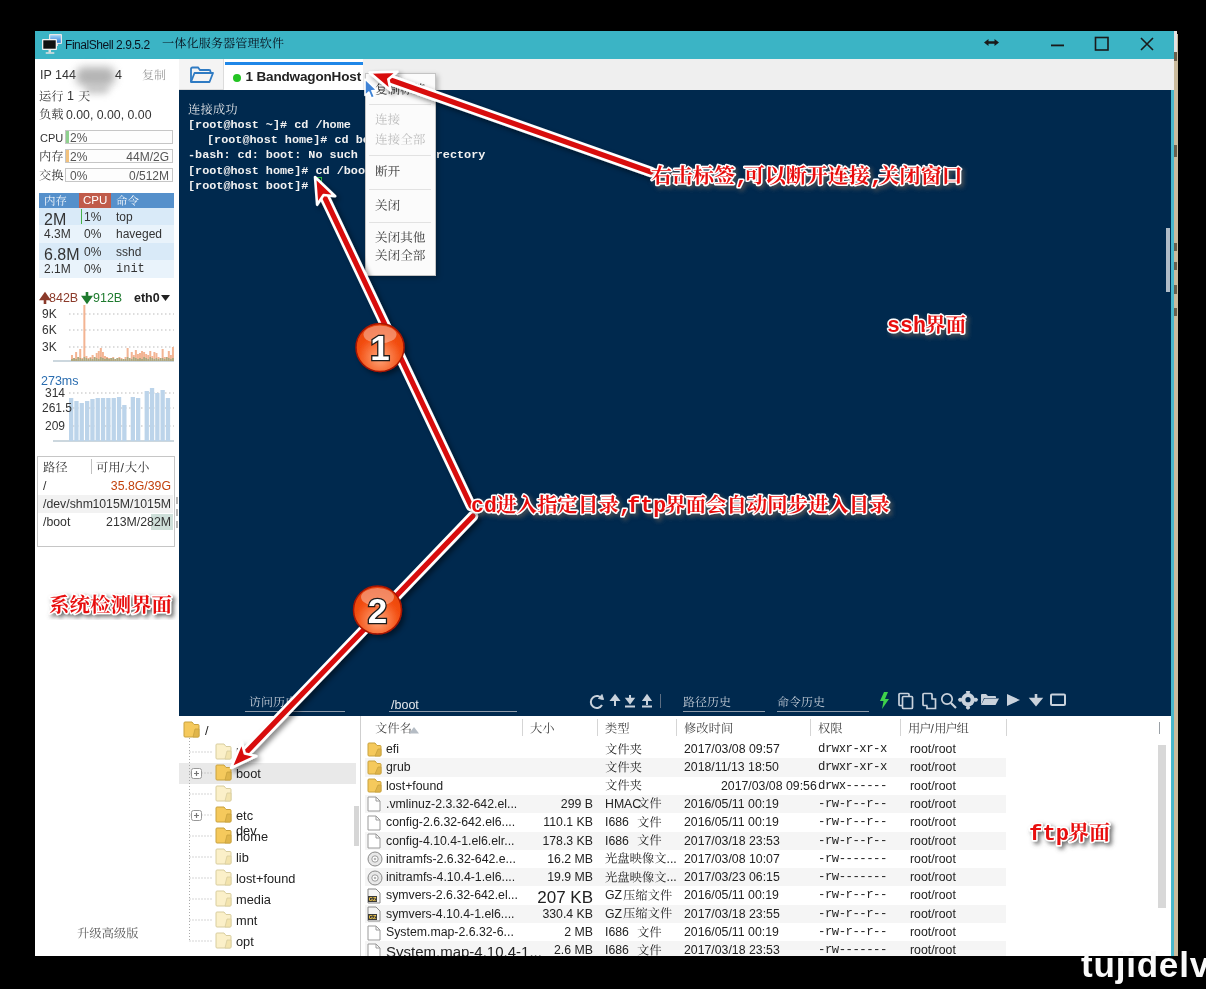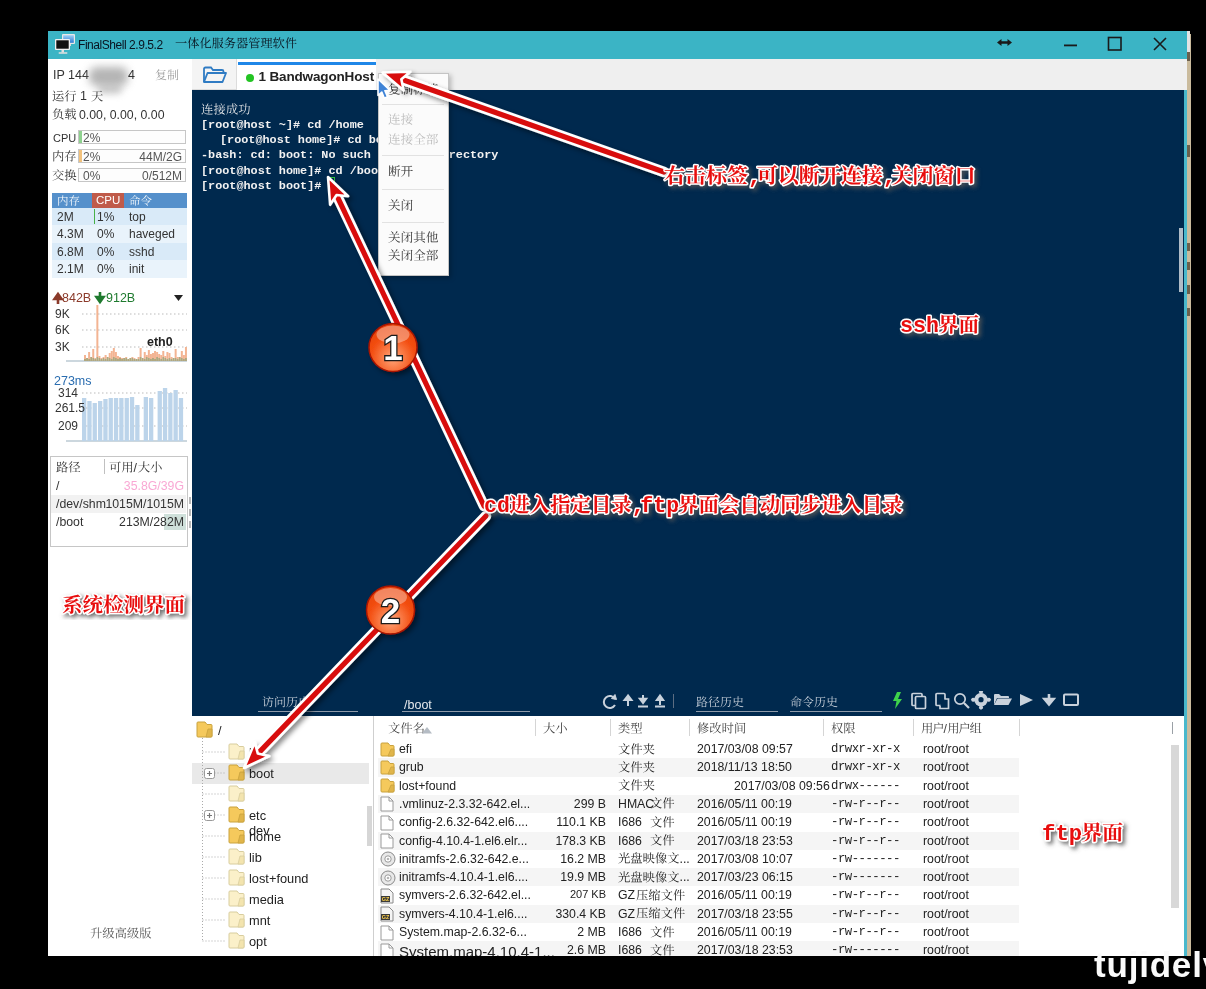--- a/index.html
+++ b/index.html
@@ -1,15 +1,15 @@
 <!DOCTYPE html>
 <html><head><meta charset="utf-8">
 <style>
 html,body{margin:0;padding:0;background:#000000;width:1206px;height:989px;overflow:hidden;}
-#page{position:absolute;left:16px;top:0;width:1097px;height:989px;background:#000000;font-family:'Liberation Sans',sans-serif;}
+#page{position:absolute;left:3px;top:0;width:1097px;height:989px;background:#000000;font-family:'Liberation Sans',sans-serif;}
 div{box-sizing:content-box;}
 </style></head>
 <body>
 <svg width="0" height="0" style="position:absolute">
     <defs>
       <path id="g400_4e00" d="M841 514Q841 514 853 504Q865 495 883 480Q901 464 922 446Q942 429 959 413Q957 404 948 401Q940 398 928 398H58L48 431H778Z"></path>
       <path id="g400_4ea4" d="M868 729Q868 729 877 720Q886 712 900 700Q914 687 930 673Q945 659 956 646Q953 630 930 630H60L51 660H819ZM393 840Q449 827 484 807Q518 787 534 764Q551 742 554 722Q557 702 548 688Q540 674 526 671Q511 668 492 679Q485 706 468 734Q451 763 428 788Q405 814 382 832ZM615 595Q698 568 752 537Q807 506 838 475Q868 444 880 417Q891 390 888 372Q884 353 868 347Q853 341 832 352Q818 381 793 413Q768 445 736 476Q703 508 669 536Q635 564 605 585ZM320 428Q358 337 422 265Q486 193 572 139Q657 85 758 48Q860 11 971 -9L969 -21Q946 -24 929 -38Q912 -53 904 -78Q759 -41 641 24Q523 88 438 185Q352 282 303 416ZM411 558Q407 551 399 548Q391 544 374 547Q346 508 302 466Q259 425 206 388Q152 350 92 323L83 337Q132 372 177 418Q222 463 258 512Q294 561 314 605ZM751 400Q747 392 738 388Q729 385 710 388Q660 279 570 185Q481 91 350 23Q220 -45 45 -78L39 -62Q199 -19 321 55Q443 129 526 228Q608 326 652 442Z"></path>
       <path id="g400_4ed6" d="M605 826 705 815Q703 805 696 797Q688 789 668 786V128Q668 124 660 118Q652 113 640 109Q629 105 617 105H605ZM393 746 493 735Q492 725 484 718Q476 710 458 707V64Q458 41 472 31Q487 21 536 21H697Q752 21 792 22Q831 23 849 24Q861 26 867 30Q873 33 878 41Q885 54 895 94Q905 134 916 189H929L932 35Q952 29 959 22Q966 16 966 5Q966 -8 955 -17Q944 -26 916 -31Q887 -36 834 -38Q780 -40 695 -40H532Q480 -40 450 -32Q419 -25 406 -6Q393 14 393 50ZM818 623 844 631 854 604 281 403 262 428ZM169 543 200 583 263 559Q261 552 254 548Q247 543 234 541V-56Q234 -58 226 -64Q217 -69 206 -74Q194 -78 181 -78H169ZM255 837 359 804Q356 796 347 790Q338 784 321 785Q288 694 246 610Q203 525 154 454Q105 382 51 327L36 337Q78 397 118 478Q159 559 194 651Q230 743 255 837ZM833 624H823L860 663L935 602Q930 596 920 592Q911 589 897 587Q896 499 894 434Q891 369 886 324Q881 280 872 252Q863 225 851 212Q835 196 812 188Q788 179 762 179Q762 194 759 206Q756 219 748 227Q741 234 722 240Q702 245 681 249V266Q696 265 714 263Q733 261 750 260Q768 259 776 259Q797 259 805 268Q815 279 820 320Q826 362 829 437Q832 512 833 624Z"></path>
       <path id="g400_4ee4" d="M314 172Q409 146 472 115Q536 84 574 53Q613 22 630 -5Q647 -32 646 -52Q646 -71 632 -78Q618 -86 595 -78Q575 -48 542 -15Q509 18 468 50Q427 83 384 112Q342 140 305 161ZM729 352 778 396 856 320Q849 314 838 312Q828 311 810 310Q783 283 744 248Q705 214 662 178Q618 141 576 107Q533 73 499 47L487 56Q514 85 550 124Q586 162 622 204Q659 247 690 286Q722 324 742 352ZM426 583Q478 563 508 540Q539 517 553 494Q567 471 568 452Q570 432 562 420Q553 407 539 406Q525 404 509 417Q504 443 488 472Q473 502 454 529Q434 556 415 576ZM523 785Q486 730 432 672Q377 615 312 560Q246 505 175 458Q104 411 34 377L25 391Q75 421 128 462Q182 504 233 553Q284 602 328 653Q373 704 406 754Q440 804 456 847L582 816Q580 807 570 803Q560 799 541 797Q576 750 624 706Q672 662 729 622Q786 583 850 550Q913 516 978 489L976 475Q960 471 946 462Q932 453 923 440Q914 428 910 415Q830 458 754 516Q679 573 619 642Q559 711 523 785ZM765 352V322H159L150 352Z"></path>
       <path id="g400_4ef6" d="M287 333H833L881 393Q881 393 890 386Q898 379 912 368Q926 357 941 344Q956 331 968 319Q964 303 942 303H295ZM423 785 525 753Q522 745 513 739Q504 733 488 734Q457 628 408 536Q359 445 297 382L283 392Q313 441 340 504Q367 566 388 638Q410 710 423 785ZM594 827 697 815Q695 805 688 798Q680 790 660 787V-52Q660 -57 652 -63Q645 -69 633 -73Q621 -77 607 -77H594ZM401 606H807L854 666Q854 666 862 659Q871 652 884 641Q898 630 912 618Q927 605 939 592Q936 576 913 576H401ZM172 543 203 583 267 559Q265 552 258 548Q251 543 238 540V-55Q238 -58 230 -63Q221 -68 209 -72Q197 -77 184 -77H172ZM255 837 357 802Q354 794 345 788Q336 783 319 784Q286 694 244 610Q202 526 152 454Q103 382 48 328L34 338Q76 398 118 478Q159 559 195 651Q231 743 255 837Z"></path>
@@ -204,44 +204,44 @@
 <svg style="position:absolute;left:41px;top:194.5px;" width="25" height="14">
       <use href="#g400_5185" transform="translate(0.0,9.9) scale(0.01150,-0.01150)" fill="#fff"></use>
       <use href="#g400_5b58" transform="translate(11.5,9.9) scale(0.01150,-0.01150)" fill="#fff"></use>
     </svg>
 <div style="position:absolute;left:80px;top:194px;font-family:'Liberation Sans',sans-serif;font-size:11.5px;color:#fff;font-weight:normal;white-space:pre;line-height:1.2;">CPU</div>
 <svg style="position:absolute;left:113px;top:194.5px;" width="25" height="14">
       <use href="#g400_547d" transform="translate(0.0,9.9) scale(0.01150,-0.01150)" fill="#fff"></use>
       <use href="#g400_4ee4" transform="translate(11.5,9.9) scale(0.01150,-0.01150)" fill="#fff"></use>
     </svg>
 <div style="position:absolute;left:36px;top:208.0px;width:135px;height:17.4px;background:#d9eaf8;"></div>
-<div style="position:absolute;left:41px;top:210.0px;font-family:'Liberation Sans',sans-serif;font-size:12px;color:#333;font-weight:normal;white-space:pre;line-height:1.2;">2M</div>
+<div style="position:absolute;left:41px;top:210.0px;font-family:'Liberation Sans',sans-serif;font-size:16px;color:#333;font-weight:normal;white-space:pre;line-height:1.2;">2M</div>
 <div style="position:absolute;left:81px;top:210.0px;font-family:'Liberation Sans',sans-serif;font-size:12px;color:#333;font-weight:normal;white-space:pre;line-height:1.2;">1%</div>
 <div style="position:absolute;left:113px;top:210.0px;font-family:'Liberation Sans',sans-serif;font-size:12px;color:#333;font-weight:normal;white-space:pre;line-height:1.2;">top</div>
 <div style="position:absolute;left:77.5px;top:209.0px;width:1.5px;height:15px;background:#47b047;"></div>
 <div style="position:absolute;left:36px;top:225.4px;width:135px;height:17.4px;background:#e9f3fb;"></div>
 <div style="position:absolute;left:41px;top:227.4px;font-family:'Liberation Sans',sans-serif;font-size:12px;color:#333;font-weight:normal;white-space:pre;line-height:1.2;">4.3M</div>
 <div style="position:absolute;left:81px;top:227.4px;font-family:'Liberation Sans',sans-serif;font-size:12px;color:#333;font-weight:normal;white-space:pre;line-height:1.2;">0%</div>
 <div style="position:absolute;left:113px;top:227.4px;font-family:'Liberation Sans',sans-serif;font-size:12px;color:#333;font-weight:normal;white-space:pre;line-height:1.2;">haveged</div>
 <div style="position:absolute;left:36px;top:242.8px;width:135px;height:17.4px;background:#d9eaf8;"></div>
-<div style="position:absolute;left:41px;top:244.8px;font-family:'Liberation Sans',sans-serif;font-size:12px;color:#333;font-weight:normal;white-space:pre;line-height:1.2;">6.8M</div>
+<div style="position:absolute;left:41px;top:244.8px;font-family:'Liberation Sans',sans-serif;font-size:16px;color:#333;font-weight:normal;white-space:pre;line-height:1.2;">6.8M</div>
 <div style="position:absolute;left:81px;top:244.8px;font-family:'Liberation Sans',sans-serif;font-size:12px;color:#333;font-weight:normal;white-space:pre;line-height:1.2;">0%</div>
 <div style="position:absolute;left:113px;top:244.8px;font-family:'Liberation Sans',sans-serif;font-size:12px;color:#333;font-weight:normal;white-space:pre;line-height:1.2;">sshd</div>
 <div style="position:absolute;left:36px;top:260.2px;width:135px;height:17.4px;background:#e9f3fb;"></div>
 <div style="position:absolute;left:41px;top:262.2px;font-family:'Liberation Sans',sans-serif;font-size:12px;color:#333;font-weight:normal;white-space:pre;line-height:1.2;">2.1M</div>
 <div style="position:absolute;left:81px;top:262.2px;font-family:'Liberation Sans',sans-serif;font-size:12px;color:#333;font-weight:normal;white-space:pre;line-height:1.2;">0%</div>
-<div style="position:absolute;left:113px;top:262.2px;font-family:Liberation Sans, sans-serif;font-size:12px;color:#333;font-weight:normal;white-space:pre;line-height:1.2;">init</div>
+<div style="position:absolute;left:113px;top:262.2px;font-family:Liberation Mono, monospace;font-size:12px;color:#333;font-weight:normal;white-space:pre;line-height:1.2;">init</div>
 <svg style="position:absolute;left:36px;top:290px" width="140" height="16">
 <path d="M6 14 L6 6 M6 4 L2.5 9 L9.5 9 Z" stroke="#8b3a2a" stroke-width="2.6" fill="#8b3a2a"></path>
 <path d="M48 2 L48 10 M48 12 L44.5 7 L51.5 7 Z" stroke="#1e7a2e" stroke-width="2.6" fill="#1e7a2e"></path>
 <path d="M122 5 L131 5 L126.5 11 Z" fill="#222"></path>
 </svg>
 <div style="position:absolute;left:46px;top:291px;font-family:'Liberation Sans',sans-serif;font-size:12.5px;color:#8b3a2a;font-weight:normal;white-space:pre;line-height:1.2;">842B</div>
 <div style="position:absolute;left:90px;top:291px;font-family:'Liberation Sans',sans-serif;font-size:12.5px;color:#1e7a2e;font-weight:normal;white-space:pre;line-height:1.2;">912B</div>
-<div style="position:absolute;left:131px;top:291px;font-family:'Liberation Sans',sans-serif;font-size:12.5px;color:#222;font-weight:bold;white-space:pre;line-height:1.2;margin-top:44px;">eth0</div>
+<div style="position:absolute;left:131px;top:291px;font-family:'Liberation Sans',sans-serif;font-size:12.5px;color:#222;font-weight:bold;white-space:pre;line-height:1.2;">eth0</div>
 <svg style="position:absolute;left:32px;top:300px" width="144" height="66">
       <line x1="34" y1="14" x2="139" y2="14" stroke="#bbb" stroke-width="1" stroke-dasharray="1.5,2.5"></line>
       <line x1="34" y1="30" x2="139" y2="30" stroke="#bbb" stroke-width="1" stroke-dasharray="1.5,2.5"></line>
       <line x1="34" y1="47" x2="139" y2="47" stroke="#bbb" stroke-width="1" stroke-dasharray="1.5,2.5"></line>
       <line x1="18" y1="61" x2="139" y2="61" stroke="#9ab0bd" stroke-width="1.2"></line>
       <rect x="36" y="55" width="2" height="4" fill="#f3b493"></rect>
       <rect x="36" y="59" width="2" height="2" fill="#b0a77e"></rect>
       <rect x="38.06" y="58" width="2" height="0" fill="#f3b493"></rect>
       <rect x="38.06" y="58" width="2" height="3" fill="#b0a77e"></rect>
       <rect x="40.120000000000005" y="52" width="2" height="7" fill="#f3b493"></rect>
@@ -381,21 +381,21 @@
 <svg style="position:absolute;left:93px;top:461px;" width="63" height="15">
       <use href="#g400_53ef" transform="translate(0.0,10.6) scale(0.01230,-0.01230)" fill="#333"></use>
       <use href="#g400_7528" transform="translate(12.3,10.6) scale(0.01230,-0.01230)" fill="#333"></use>
       <text x="24.6" y="10.6" font-family="Liberation Sans" font-size="12.3px" fill="#333">/</text>
       <use href="#g400_5927" transform="translate(28.8,10.6) scale(0.01230,-0.01230)" fill="#333"></use>
       <use href="#g400_5c0f" transform="translate(41.1,10.6) scale(0.01230,-0.01230)" fill="#333"></use>
     </svg>
 <div style="position:absolute;left:35px;top:495px;width:135px;height:18px;background:#f2f2f2;"></div>
 <div style="position:absolute;left:148px;top:514px;width:22px;height:16px;background:#cfe0da;"></div>
 <div style="position:absolute;left:40px;top:479px;font-family:'Liberation Sans',sans-serif;font-size:12.3px;color:#333;font-weight:normal;white-space:pre;line-height:1.2;">/</div>
-<div style="position:absolute;left:60px;top:479px;width:108px;text-align:right;font-family:'Liberation Sans',sans-serif;font-size:12.3px;color:#f9a8d4;">35.8G/39G</div>
+<div style="position:absolute;left:60px;top:479px;width:108px;text-align:right;font-family:'Liberation Sans',sans-serif;font-size:12.3px;color:#c2410c;">35.8G/39G</div>
 <div style="position:absolute;left:40px;top:497px;font-family:'Liberation Sans',sans-serif;font-size:12.3px;color:#333;font-weight:normal;white-space:pre;line-height:1.2;">/dev/shm</div>
 <div style="position:absolute;left:60px;top:497px;width:108px;text-align:right;font-family:'Liberation Sans',sans-serif;font-size:12.3px;color:#333;">1015M/1015M</div>
 <div style="position:absolute;left:40px;top:515px;font-family:'Liberation Sans',sans-serif;font-size:12.3px;color:#333;font-weight:normal;white-space:pre;line-height:1.2;">/boot</div>
 <div style="position:absolute;left:60px;top:515px;width:108px;text-align:right;font-family:'Liberation Sans',sans-serif;font-size:12.3px;color:#333;">213M/282M</div>
 <div style="position:absolute;left:172.5px;top:497px;width:2.5px;height:7px;background:#b8b8b8;"></div>
 <div style="position:absolute;left:172.5px;top:509px;width:2.5px;height:7px;background:#b8b8b8;"></div>
 <div style="position:absolute;left:172.5px;top:521px;width:2.5px;height:7px;background:#b8b8b8;"></div>
 <svg style="position:absolute;left:74px;top:927px;" width="63" height="15">
       <use href="#g400_5347" transform="translate(0.0,10.6) scale(0.01230,-0.01230)" fill="#555"></use>
       <use href="#g400_7ea7" transform="translate(12.3,10.6) scale(0.01230,-0.01230)" fill="#555"></use>
@@ -735,21 +735,21 @@
 <div style="position:absolute;left:663.5px;top:870.1px;font-family:'Liberation Sans',sans-serif;font-size:12.3px;color:#222;font-weight:normal;white-space:pre;line-height:1.2;">...</div>
 <div style="position:absolute;left:681px;top:870.1px;font-family:'Liberation Sans',sans-serif;font-size:12.3px;color:#222;font-weight:normal;white-space:pre;line-height:1.2;">2017/03/23 06:15</div>
 <div style="position:absolute;left:815px;top:870.1px;font-family:'Liberation Mono',sans-serif;font-size:12.3px;color:#222;font-weight:normal;white-space:pre;line-height:1.2;letter-spacing:-0.5px;">-rw-------</div>
 <div style="position:absolute;left:907px;top:870.1px;font-family:'Liberation Sans',sans-serif;font-size:12.3px;color:#222;font-weight:normal;white-space:pre;line-height:1.2;">root/root</div>
 <svg style="position:absolute;left:364px;top:887.9px" width="15" height="16">
       <path d="M1 1 L9 1 L13 5 L13 15 L1 15 Z" fill="#f5f5f5" stroke="#8a8a8a"></path>
       <rect x="1" y="8" width="9" height="6" fill="#3a3a3a"></rect>
       <text x="5.5" y="13" font-family="Liberation Sans" font-size="5.5" fill="#ffd24a" text-anchor="middle" font-weight="bold">GZ</text>
     </svg>
 <div style="position:absolute;left:383px;top:888.4px;font-family:'Liberation Sans',sans-serif;font-size:12.3px;color:#222;font-weight:normal;white-space:pre;line-height:1.2;">symvers-2.6.32-642.el...</div>
-<div style="position:absolute;left:480px;top:888.4px;width:110px;text-align:right;font-family:'Liberation Sans',sans-serif;font-size:11px;color:#222;">207 KB</div>
+<div style="position:absolute;left:480px;top:888.4px;width:110px;text-align:right;font-family:'Liberation Sans',sans-serif;font-size:17px;color:#222;">207 KB</div>
 <div style="position:absolute;left:602px;top:888.4px;font-family:'Liberation Sans',sans-serif;font-size:12.3px;color:#222;font-weight:normal;white-space:pre;line-height:1.2;">GZ</div>
 <svg style="position:absolute;left:619.8px;top:888.9px;" width="51" height="15">
       <use href="#g400_538b" transform="translate(0.0,10.6) scale(0.01230,-0.01230)" fill="#222"></use>
       <use href="#g400_7f29" transform="translate(12.3,10.6) scale(0.01230,-0.01230)" fill="#222"></use>
       <use href="#g400_6587" transform="translate(24.6,10.6) scale(0.01230,-0.01230)" fill="#222"></use>
       <use href="#g400_4ef6" transform="translate(36.9,10.6) scale(0.01230,-0.01230)" fill="#222"></use>
     </svg>
 <div style="position:absolute;left:681px;top:888.4px;font-family:'Liberation Sans',sans-serif;font-size:12.3px;color:#222;font-weight:normal;white-space:pre;line-height:1.2;">2016/05/11 00:19</div>
 <div style="position:absolute;left:815px;top:888.4px;font-family:'Liberation Mono',sans-serif;font-size:12.3px;color:#222;font-weight:normal;white-space:pre;line-height:1.2;letter-spacing:-0.5px;">-rw-r--r--</div>
 <div style="position:absolute;left:907px;top:888.4px;font-family:'Liberation Sans',sans-serif;font-size:12.3px;color:#222;font-weight:normal;white-space:pre;line-height:1.2;">root/root</div>

